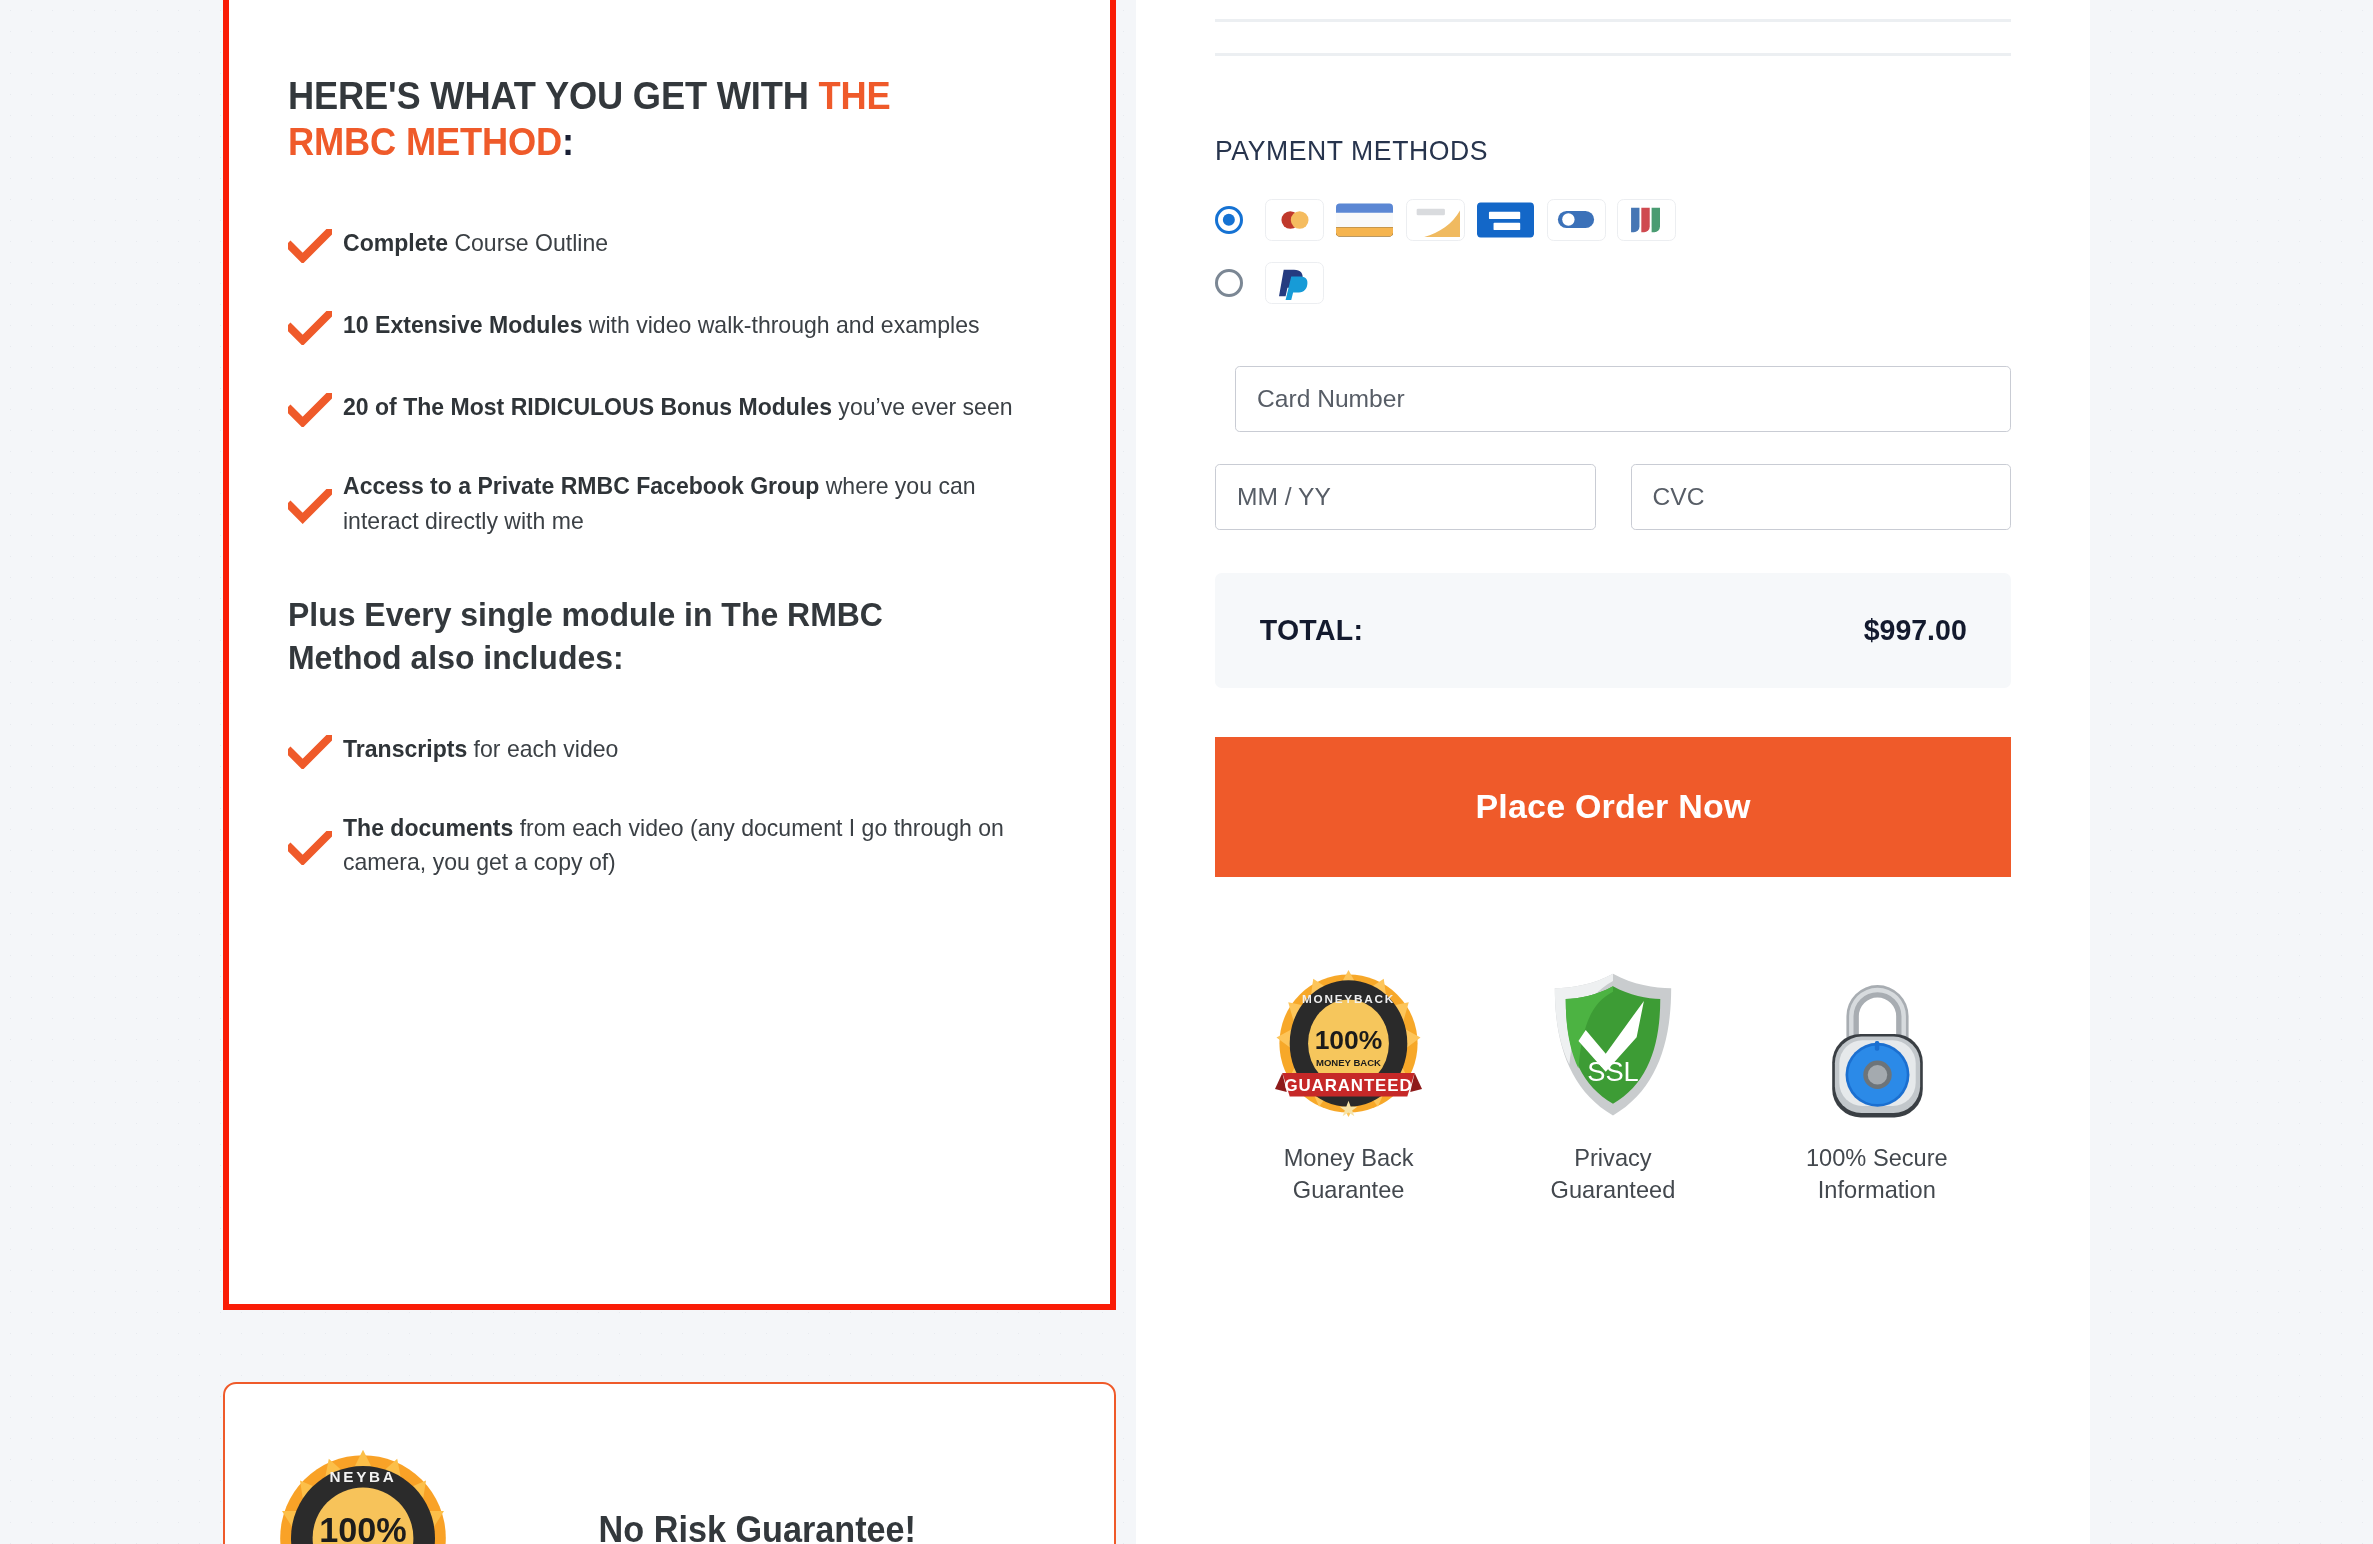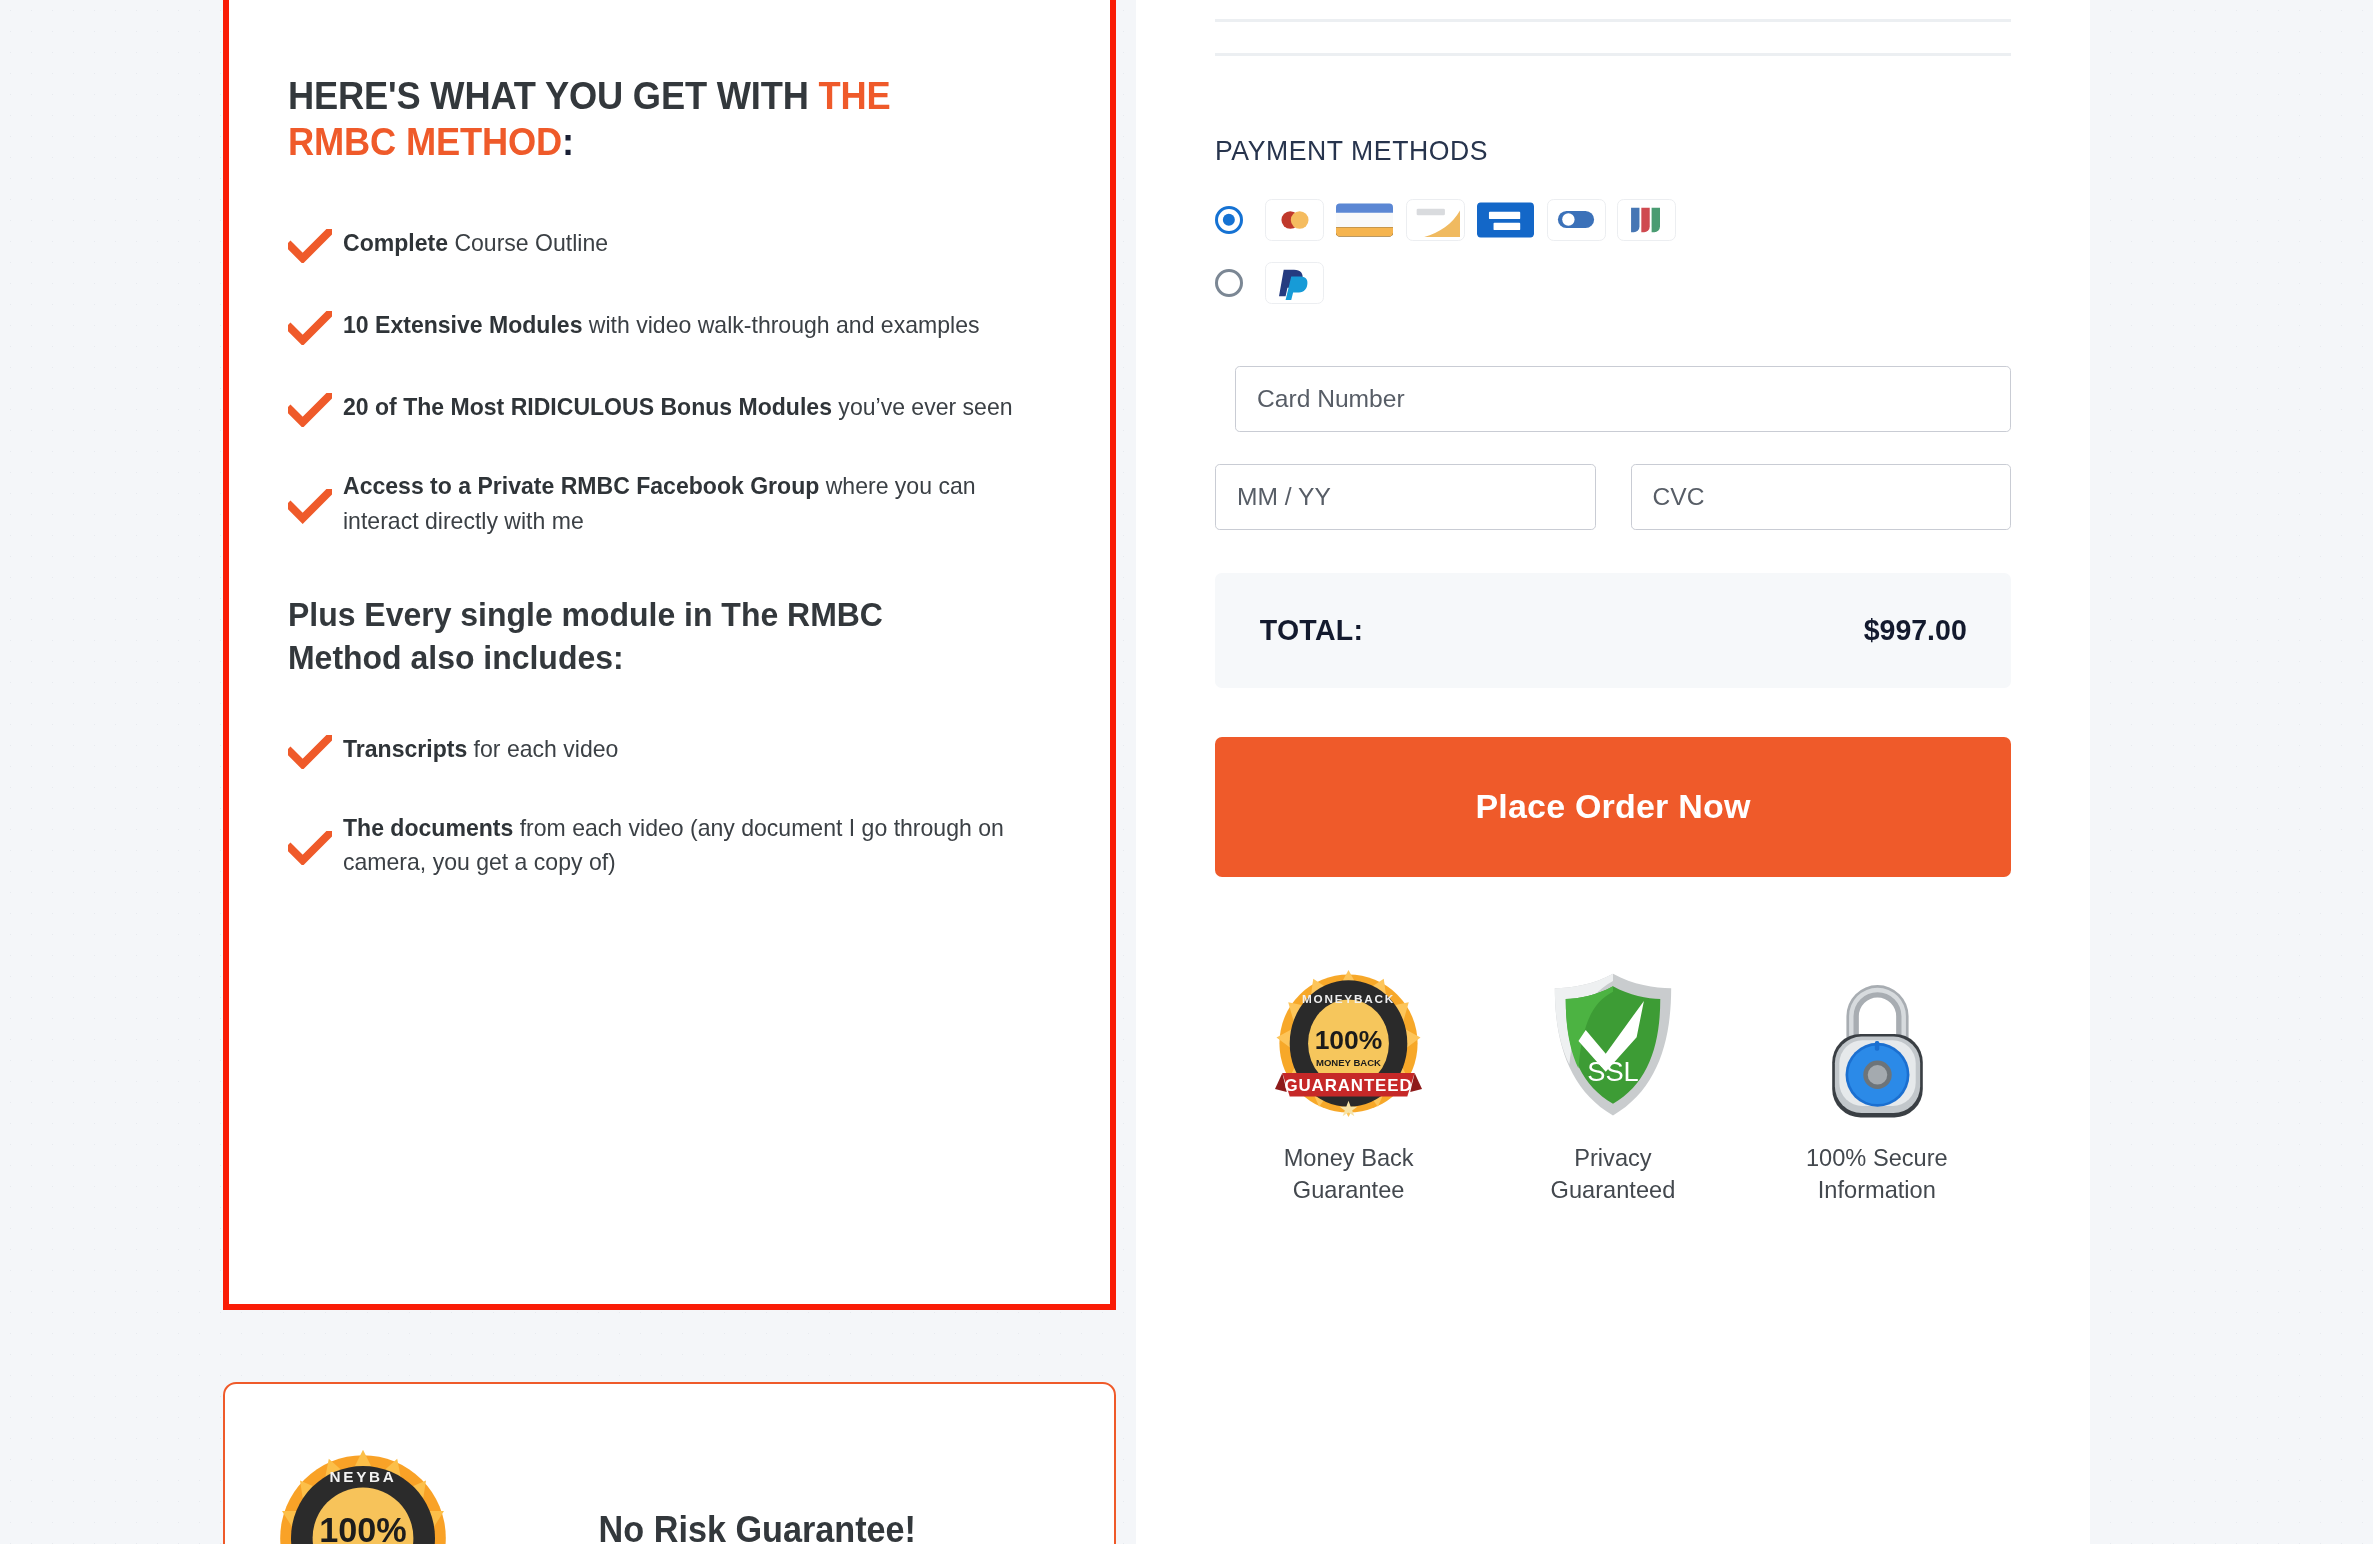--- a/index.html
+++ b/index.html
@@ -232,21 +232,21 @@
     color: #131a2e;
     transform: scaleX(0.95);
   }
 
   .order-btn {
     margin-top: 49px;
     width: 100%;
     height: 140px;
     background: #ef5a2a;
     border: none;
-    border-radius: 7px;
+    border-radius: 0;
     color: #ffffff;
     font-family: "Liberation Sans", sans-serif;
     font-size: 34px;
     font-weight: 700;
     cursor: pointer;
     letter-spacing: 0.2px;
   }
 
   
   .trust-row {

